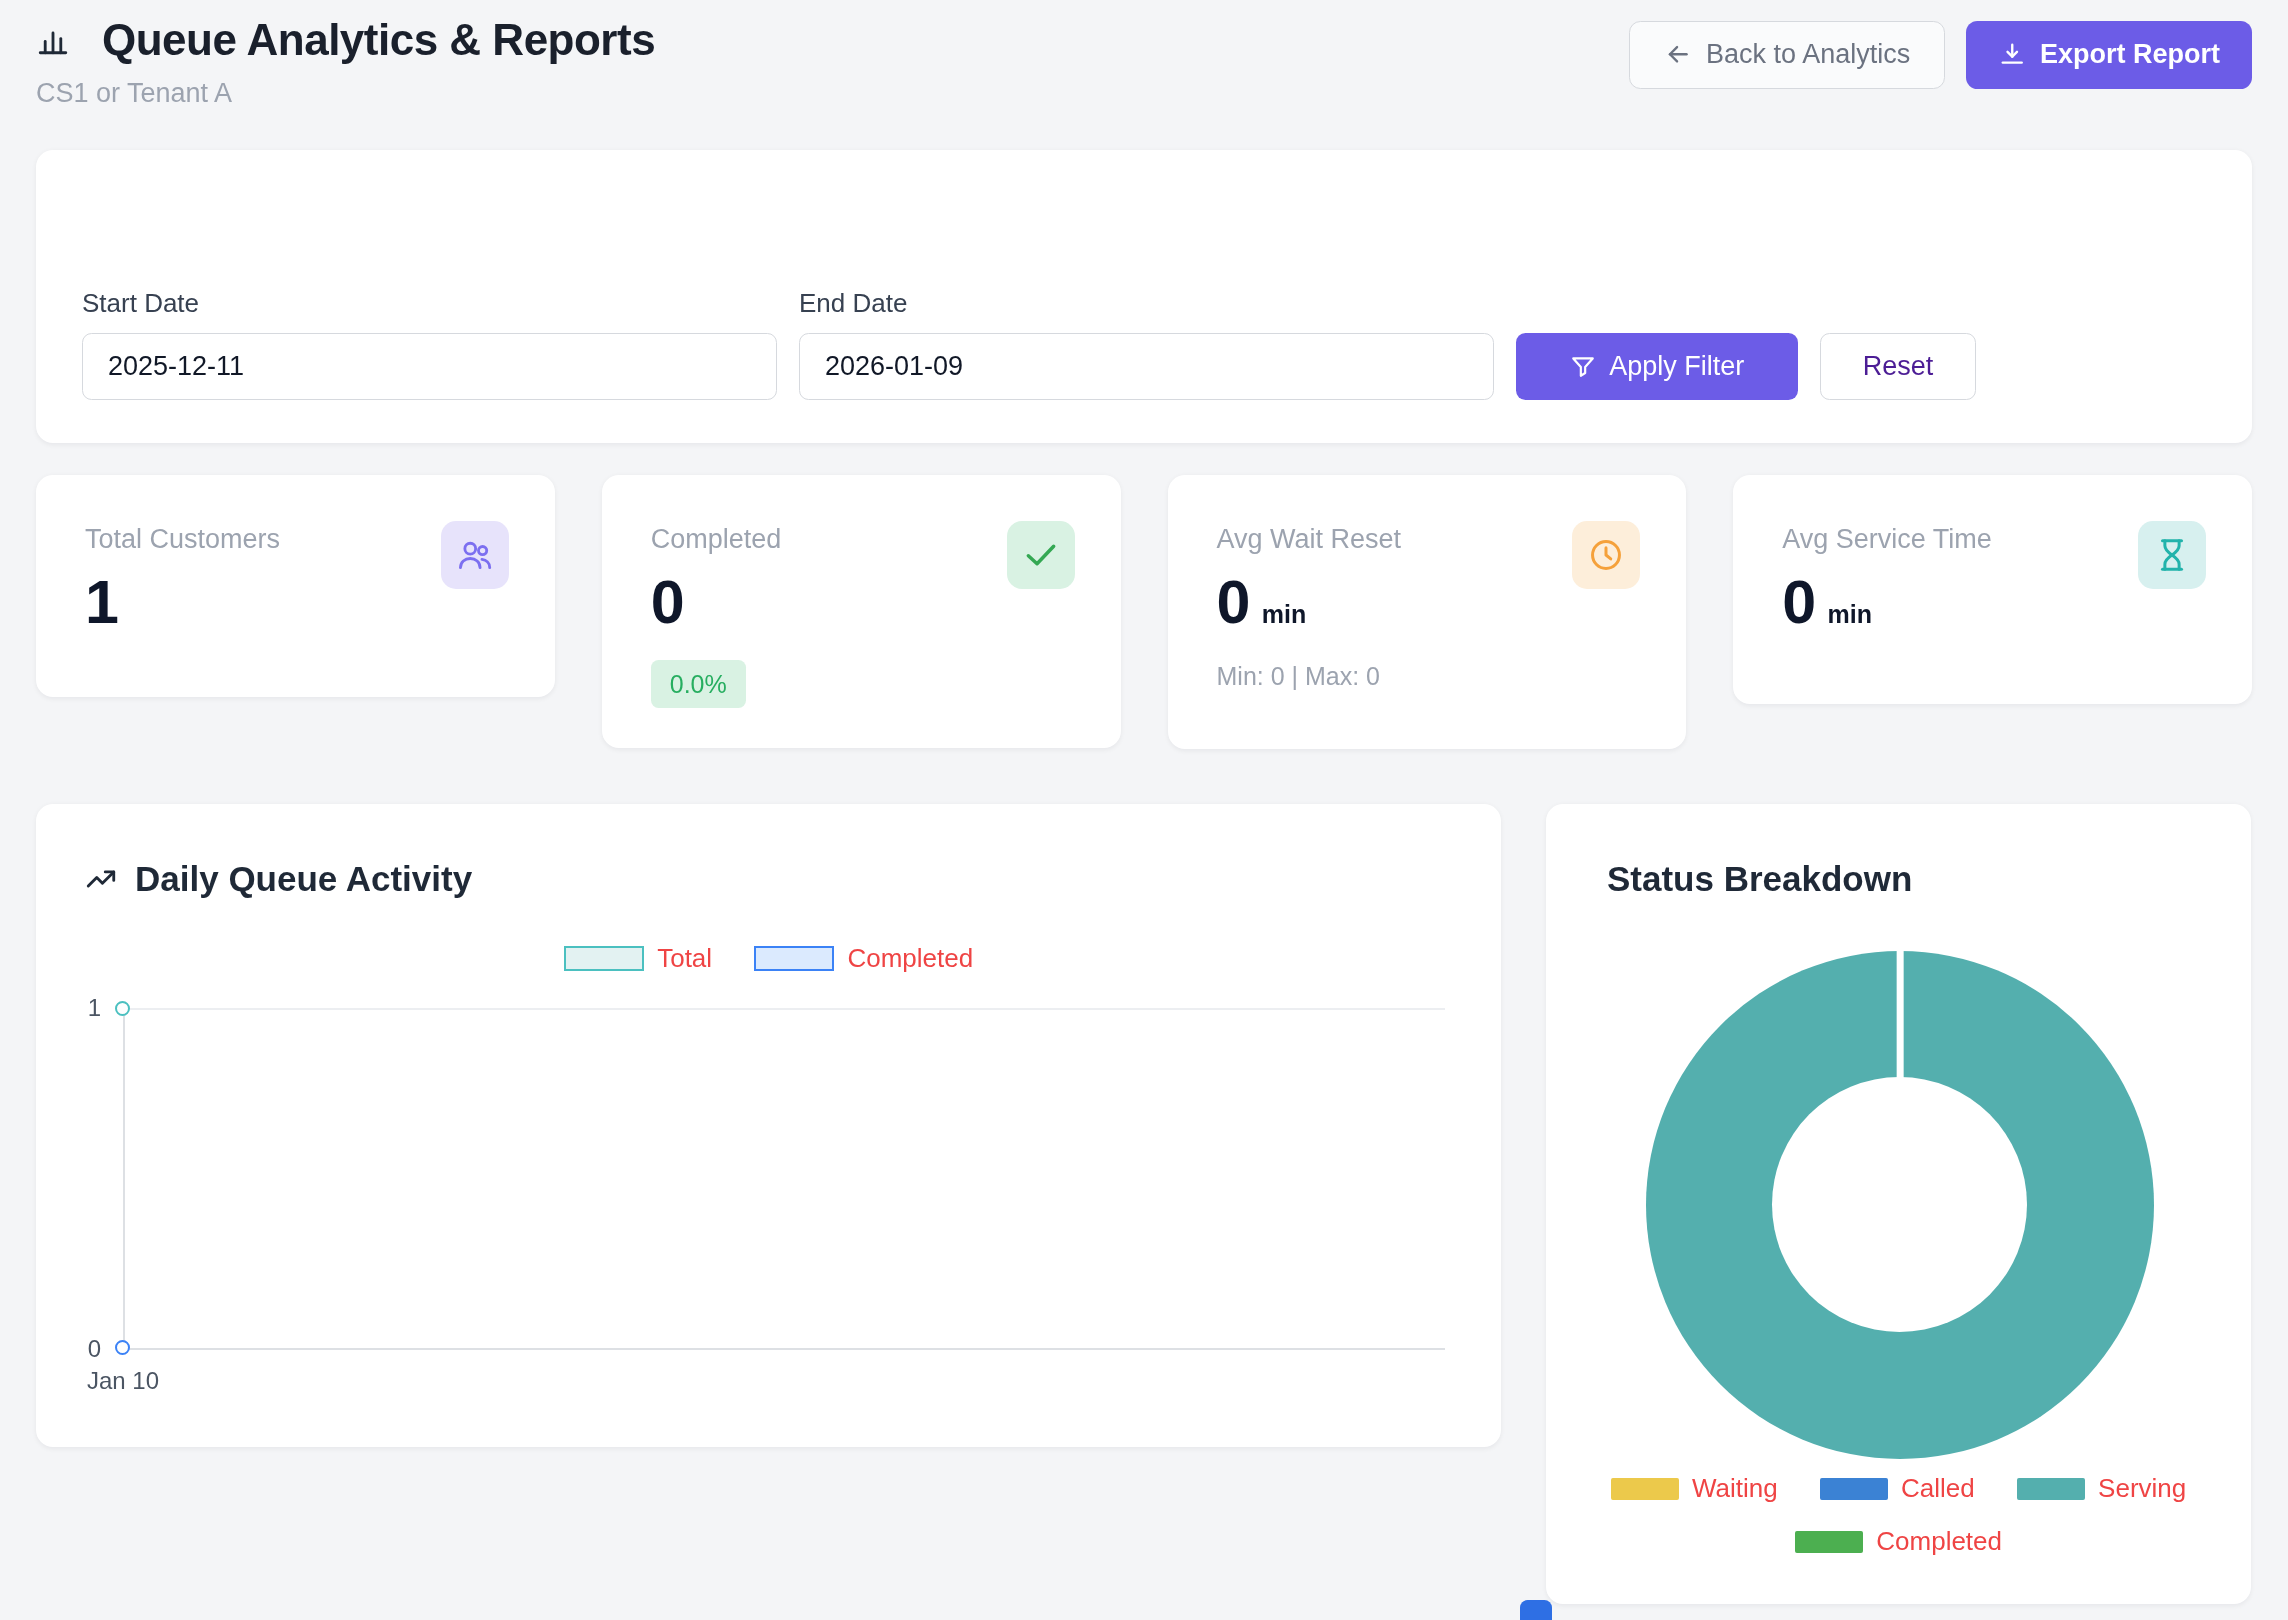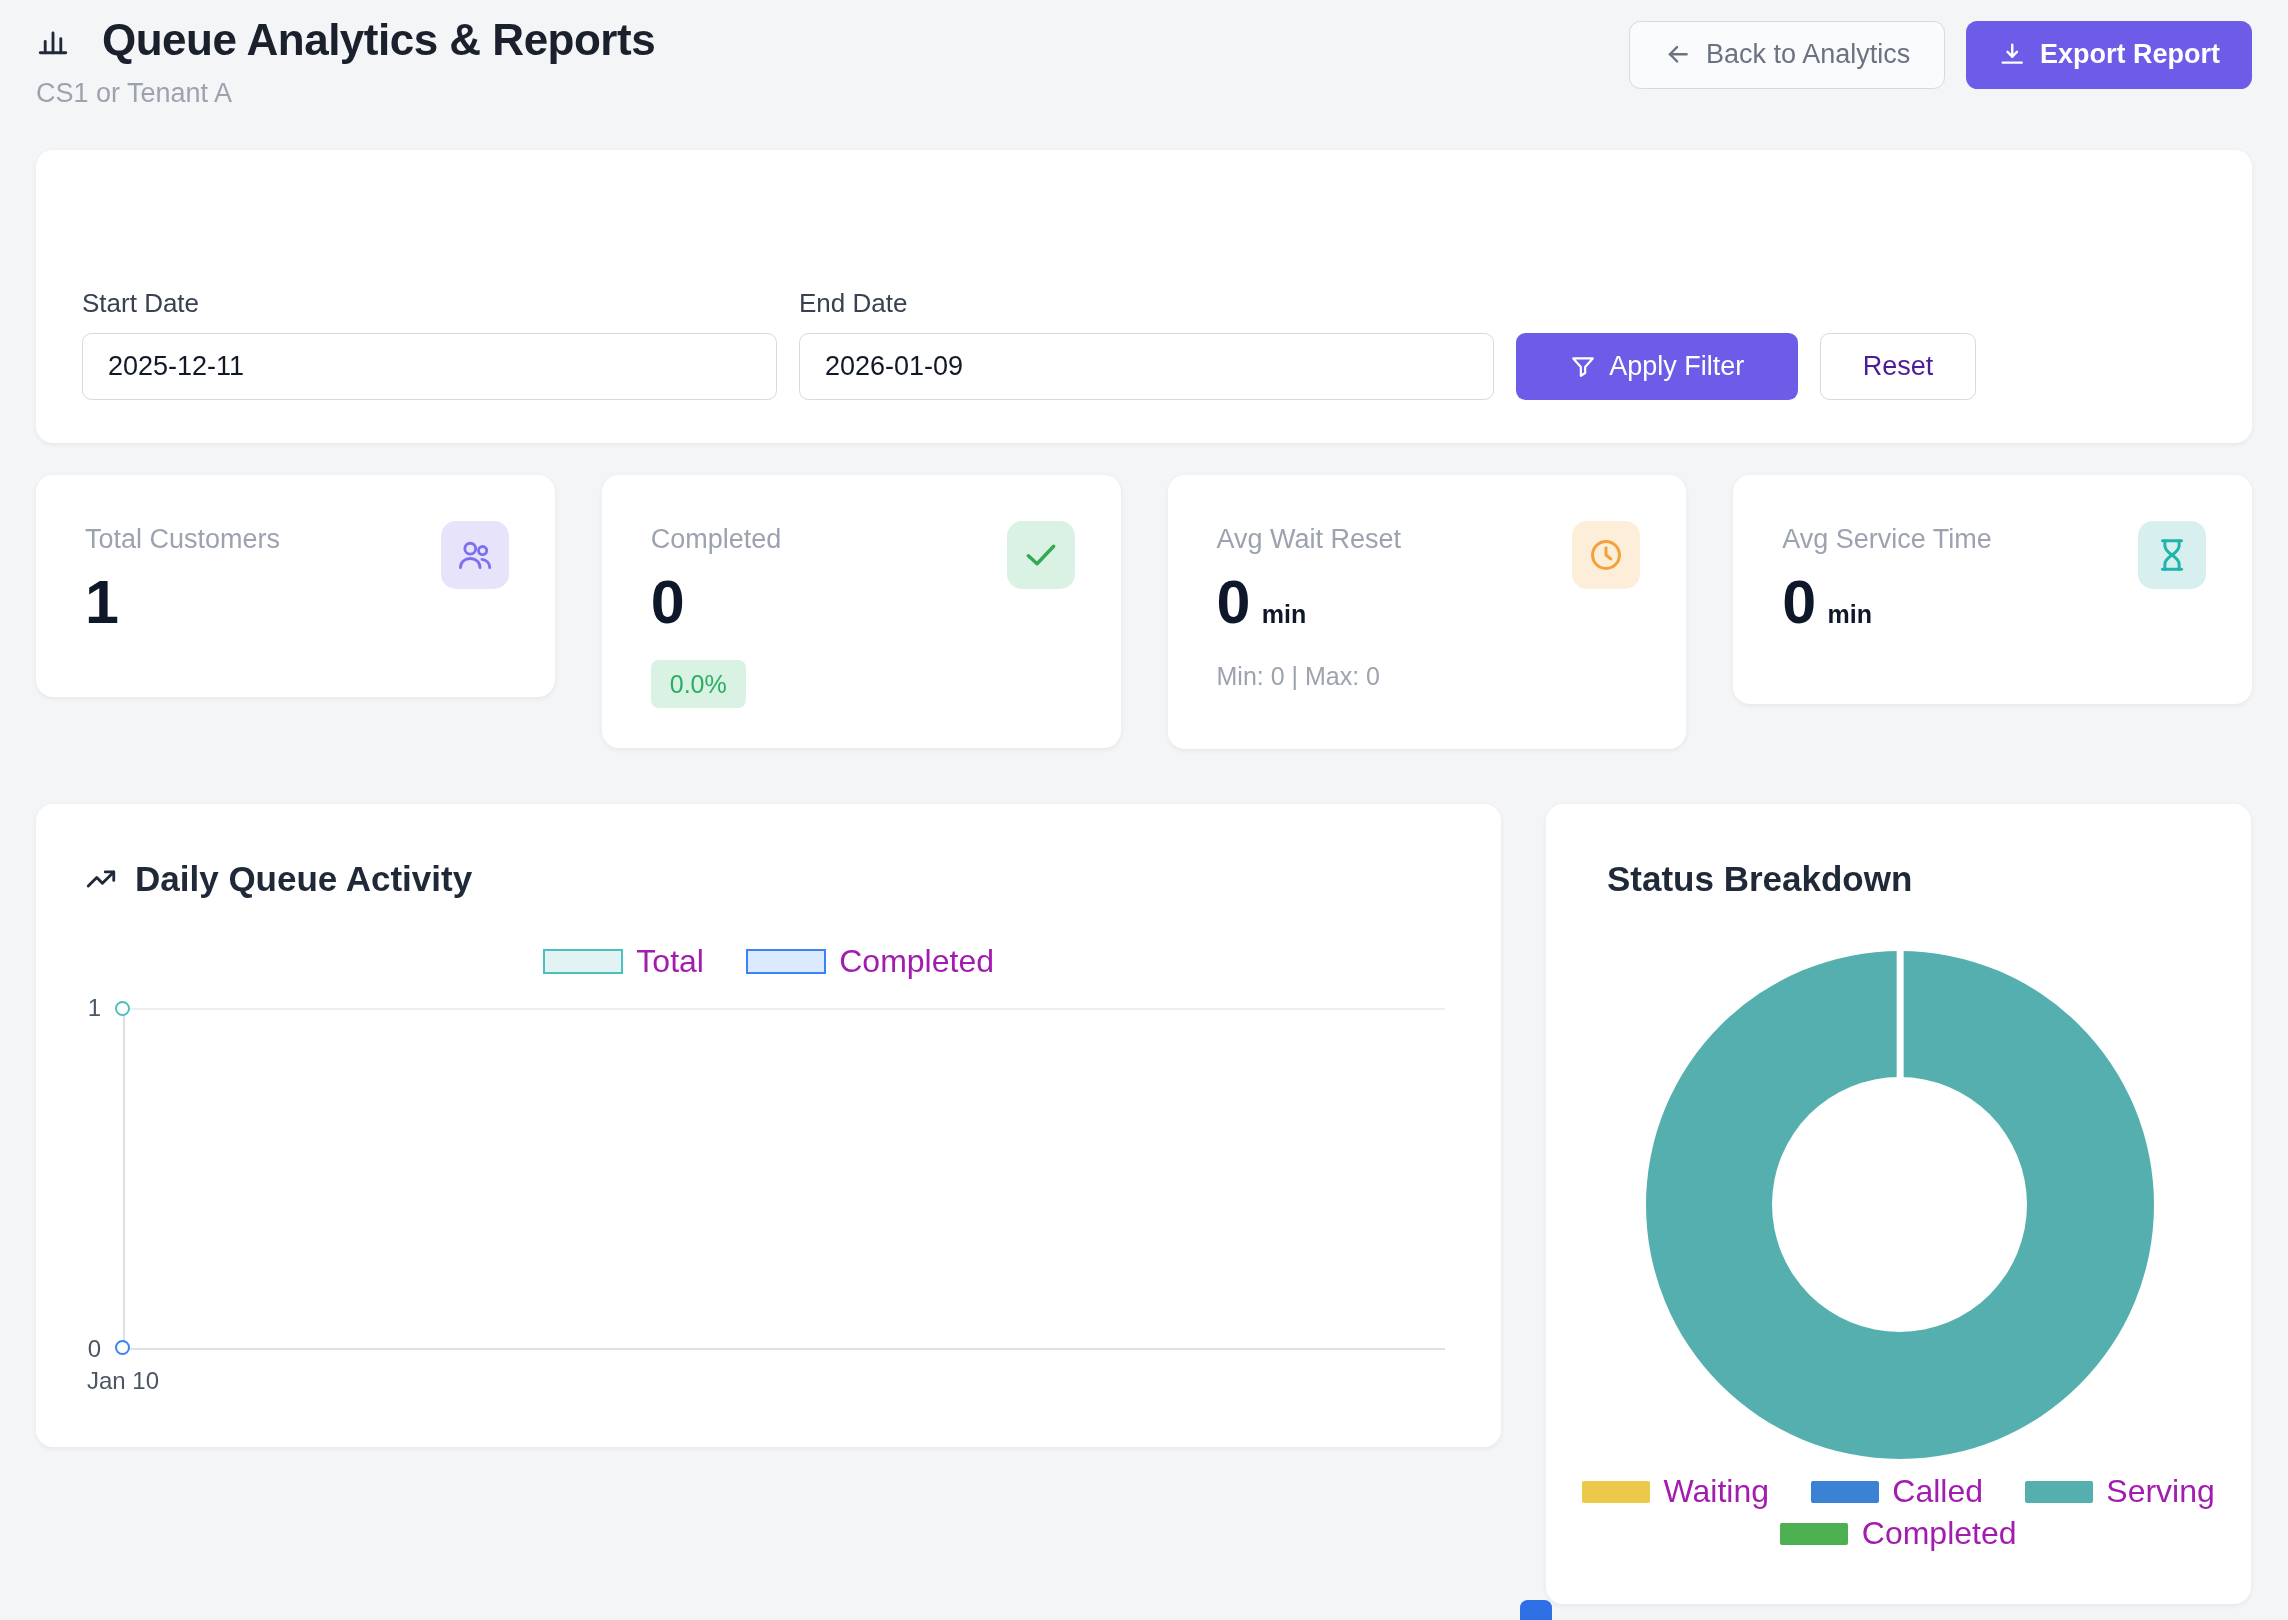--- a/index.html
+++ b/index.html
@@ -74,38 +74,38 @@
 
   .activity-card { position:relative; height:643px; padding:55px 48px 0 48px; }
   .card-title-row { display:flex; align-items:center; gap:17px; }
   .card-title { font-size:35px; font-weight:700; color:#1f2937; }
   .trend-icon { width:34px; height:34px; color:#1f2937; }
   .chart-legend { margin-top:44px; display:flex; justify-content:center; gap:42px; }
   .legend-item { display:flex; align-items:center; gap:13.3px; }
   .legend-swatch { width:80px; height:25px; }
   .swatch-total { background:#e3f2f2; border:2.9px solid var(--total-teal,#4bc0c0); }
   .swatch-completed { background:#dbeafe; border:2.9px solid var(--completed-blue,#3b82f6); }
-  .legend-label { font-size:32px; color:#a21caf; }
+  .legend-label { font-size:26px; color:#ef4444; }
 
   .grid-top { position:absolute; left:87px; top:204px; width:1322px; height:1.9px; background:#eceef1; }
   .axis-y   { position:absolute; left:87px; top:204px; width:1.9px; height:341px; background:#dde0e4; }
   .axis-x   { position:absolute; left:87px; top:544px; width:1322px; height:1.9px; background:#dde0e4; }
   .tick { position:absolute; font-size:24px; color:#4b5563; }
   .tick-1 { left:0; top:190px; width:65px; text-align:right; }
   .tick-0 { left:0; top:531px; width:65px; text-align:right; }
   .x-tick { position:absolute; left:87px; top:563px; transform:translateX(-50%); font-size:24px; color:#4b5563; }
   .pt { position:absolute; width:15px; height:15px; border-radius:50%; background:#fdfefe; }
   .pt-total     { left:79px; top:197px; border:2.9px solid var(--total-teal,#4bc0c0); }
   .pt-completed { left:79px; top:536px; border:2.9px solid var(--completed-blue,#3b82f6); }
 
   .status-card { position:relative; height:800px; padding:55px 0 0 61px; }
   .donut { position:absolute; left:100px; top:147px; width:508px; height:508px; border-radius:50%; background:var(--serving-teal,#54afae); }
   .donut-gap { position:absolute; left:50%; top:0; width:6.7px; height:254px; transform:translateX(-50%); background:#fff; }
   .donut-hole { position:absolute; left:126px; top:126px; width:255px; height:255px; border-radius:50%; background:#fff; }
-  .status-legend { position:absolute; left:0; right:0; top:669px; display:flex; flex-direction:column; align-items:center; gap:5px; }
+  .status-legend { position:absolute; left:0; right:0; top:669px; display:flex; flex-direction:column; align-items:center; gap:22px; }
   .status-legend-row { display:flex; gap:42px; }
   .sw { width:68px; height:22px; border-radius:1.9px; flex:0 0 auto; }
   .sw-waiting   { background:var(--waiting-yellow,#ecc94b); }
   .sw-called    { background:var(--called-blue,#3b82d4); }
   .sw-serving   { background:var(--serving-teal,#54afae); }
   .sw-completed { background:var(--completed-green,#4caf50); }
 
   .float-partial { position:absolute; left:1520px; top:1600px; width:32px; height:21px; background:#2e6fe4; border-radius:7.6px 7.6px 0 0; }
 </style>
 </head>

